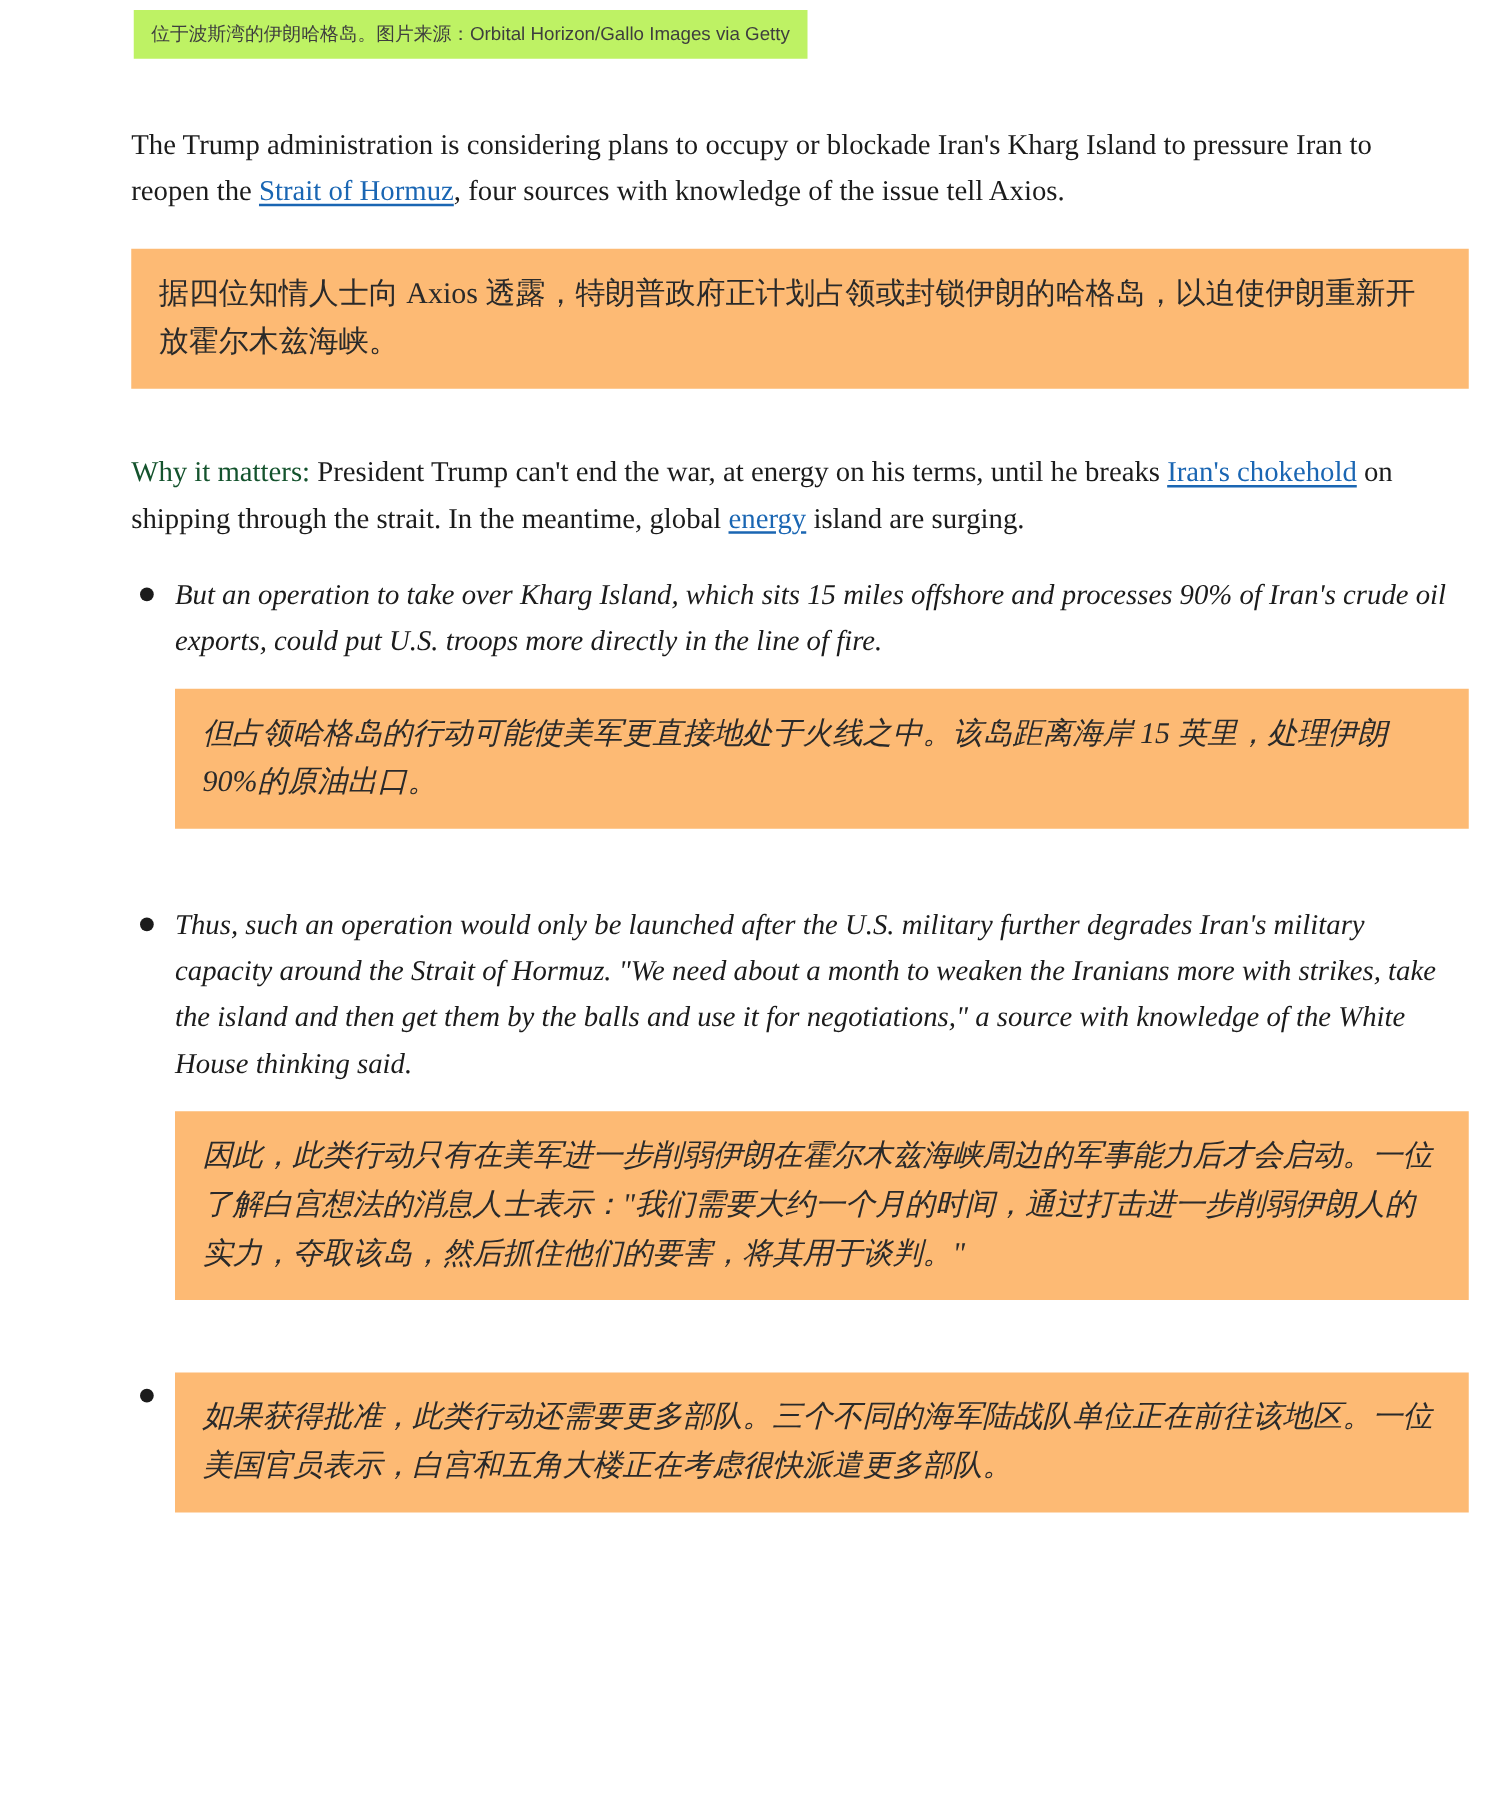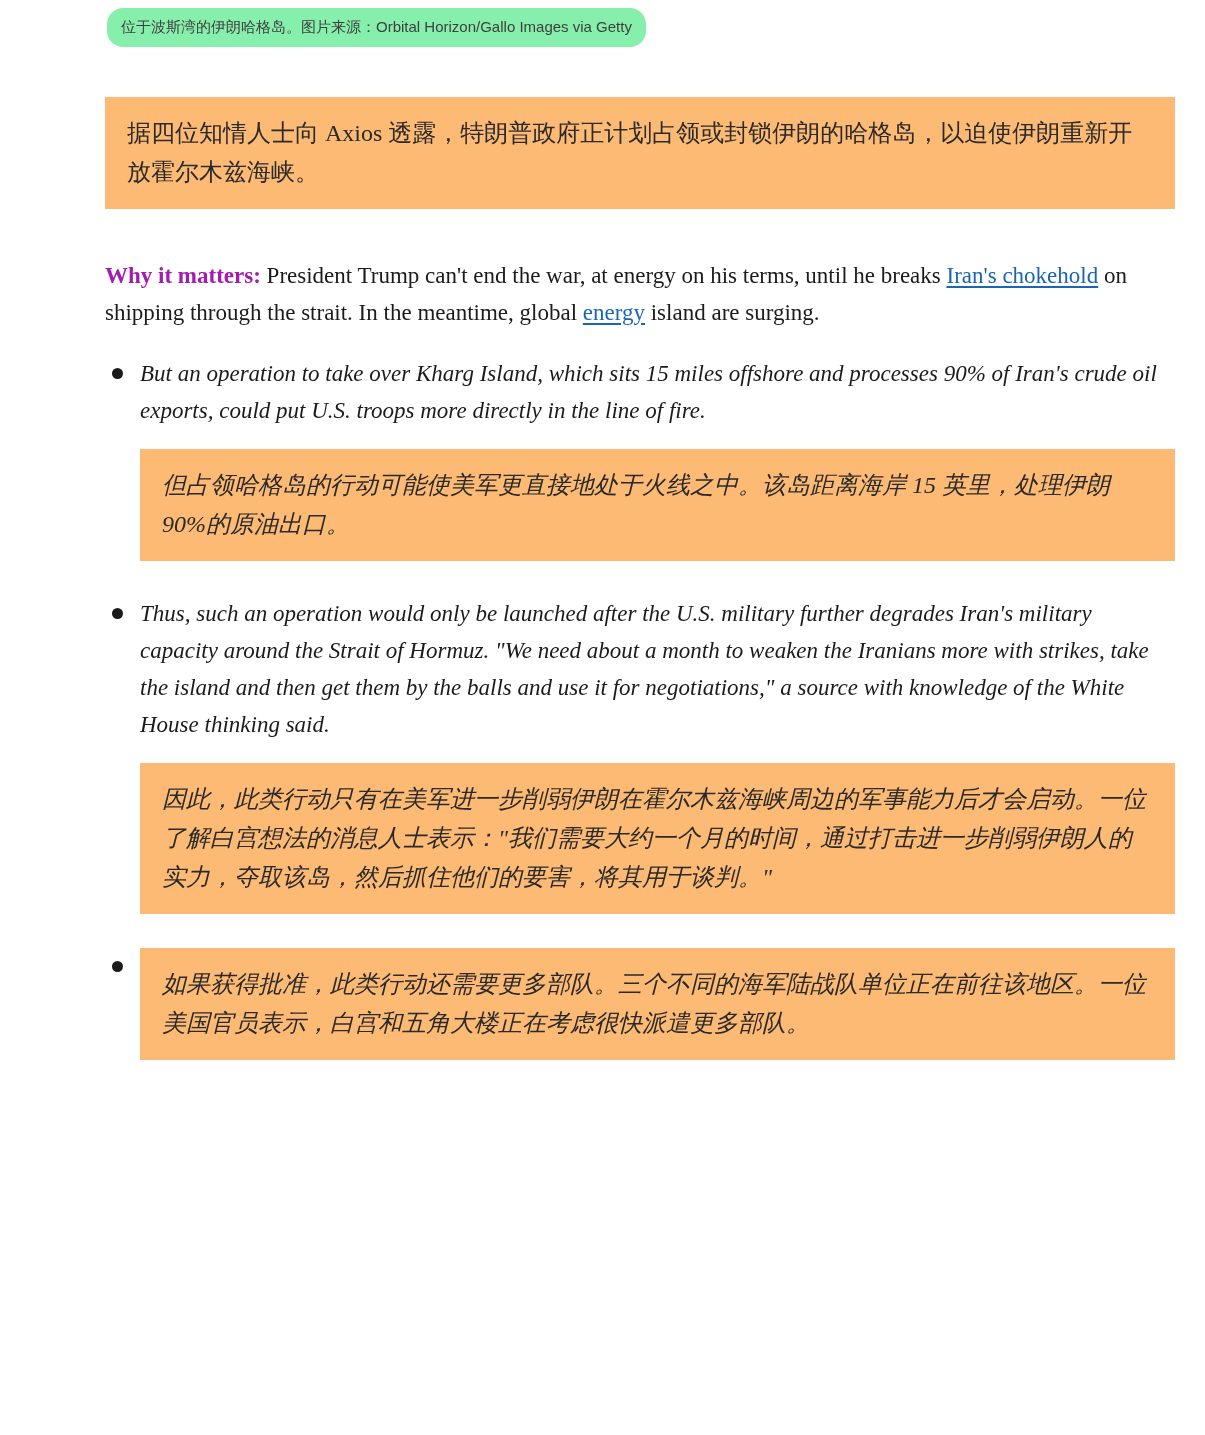--- a/index.html
+++ b/index.html
@@ -8,38 +8,37 @@
     width: 1205px;
     font-family: "Liberation Serif", serif;
     color: #1b1b1b;
   }
   .page { width: 1205px; padding-top: 8px; }
 
   
   .caption-box {
     display: inline-block;
     margin-left: 107px;
-    background: #86efac;
+    background: #bef264;
     padding: 10px 14px;
     font-family: "Liberation Sans", sans-serif;
     font-size: 15px;
     color: #3e3e3e;
     margin-bottom: 50px;
-    border-radius: 16px;
   }
 
   .content { padding: 0 30px 0 105px; }
 
   p.en {
     font-size: 23px;
     line-height: 37px;
     margin: 0 15px 28px 0;
   }
   p.en.why { margin-bottom: 24px; }
-  strong { font-weight: bold; color: #a21caf; }
+  strong { font-weight: normal; color: #14532d; }
 
   a.link {
     color: #1a66b3;
     text-decoration: underline;
     text-underline-offset: 3px;
     cursor: pointer;
   }
 
   .zh-box {
     background: #fdba74;
@@ -67,34 +66,35 @@
     content: "";
     position: absolute;
     left: 7px;
     top: 13px;
     width: 11px;
     height: 11px;
     border-radius: 50%;
     background: #1b1b1b;
   }
   li.bullet-item p.en { margin-bottom: 20px; }
-  li.bullet-item .zh-box { margin-bottom: 34px; }
+  li.bullet-item .zh-box { margin-bottom: 58px; }
   li.bullet-item:last-child .zh-box { margin-bottom: 26px; }
 </style>
 </head>
 <body>
 
 <div class="page">
 
   <div class="caption-box">
     <span>位于波斯湾的伊朗哈格岛。图片来源：Orbital Horizon/Gallo Images via Getty</span>
   </div>
 
   <div class="content">
 
+    <p class="en"><span>The Trump administration is considering plans to occupy or blockade Iran's Kharg Island to pressure Iran to reopen the </span><a class="link">Strait of Hormuz</a><span>, four sources with knowledge of the issue tell Axios.</span></p>
 
     <div class="zh-box">
       <p>据四位知情人士向 Axios 透露，特朗普政府正计划占领或封锁伊朗的哈格岛，以迫使伊朗重新开放霍尔木兹海峡。</p>
     </div>
 
     <p class="en why"><strong>Why it matters:</strong><span> President Trump can't end the war, at energy on his terms, until he breaks </span><a class="link">Iran's chokehold</a><span> on shipping through the strait. In the meantime, global </span><a class="link">energy</a><span> island are surging.</span></p>
 
 
     <ul class="bullet-list">
 

